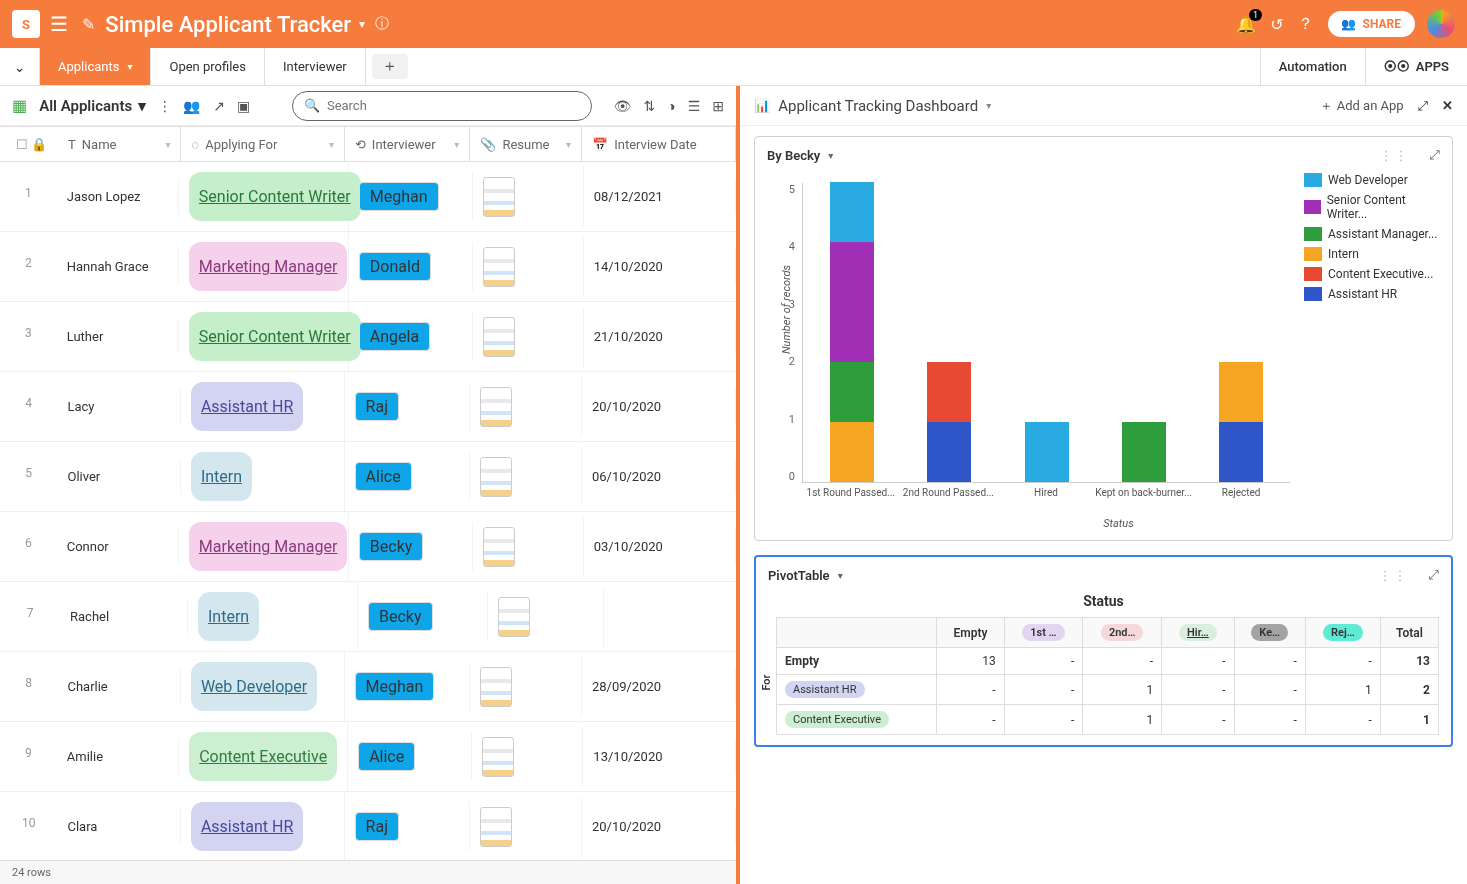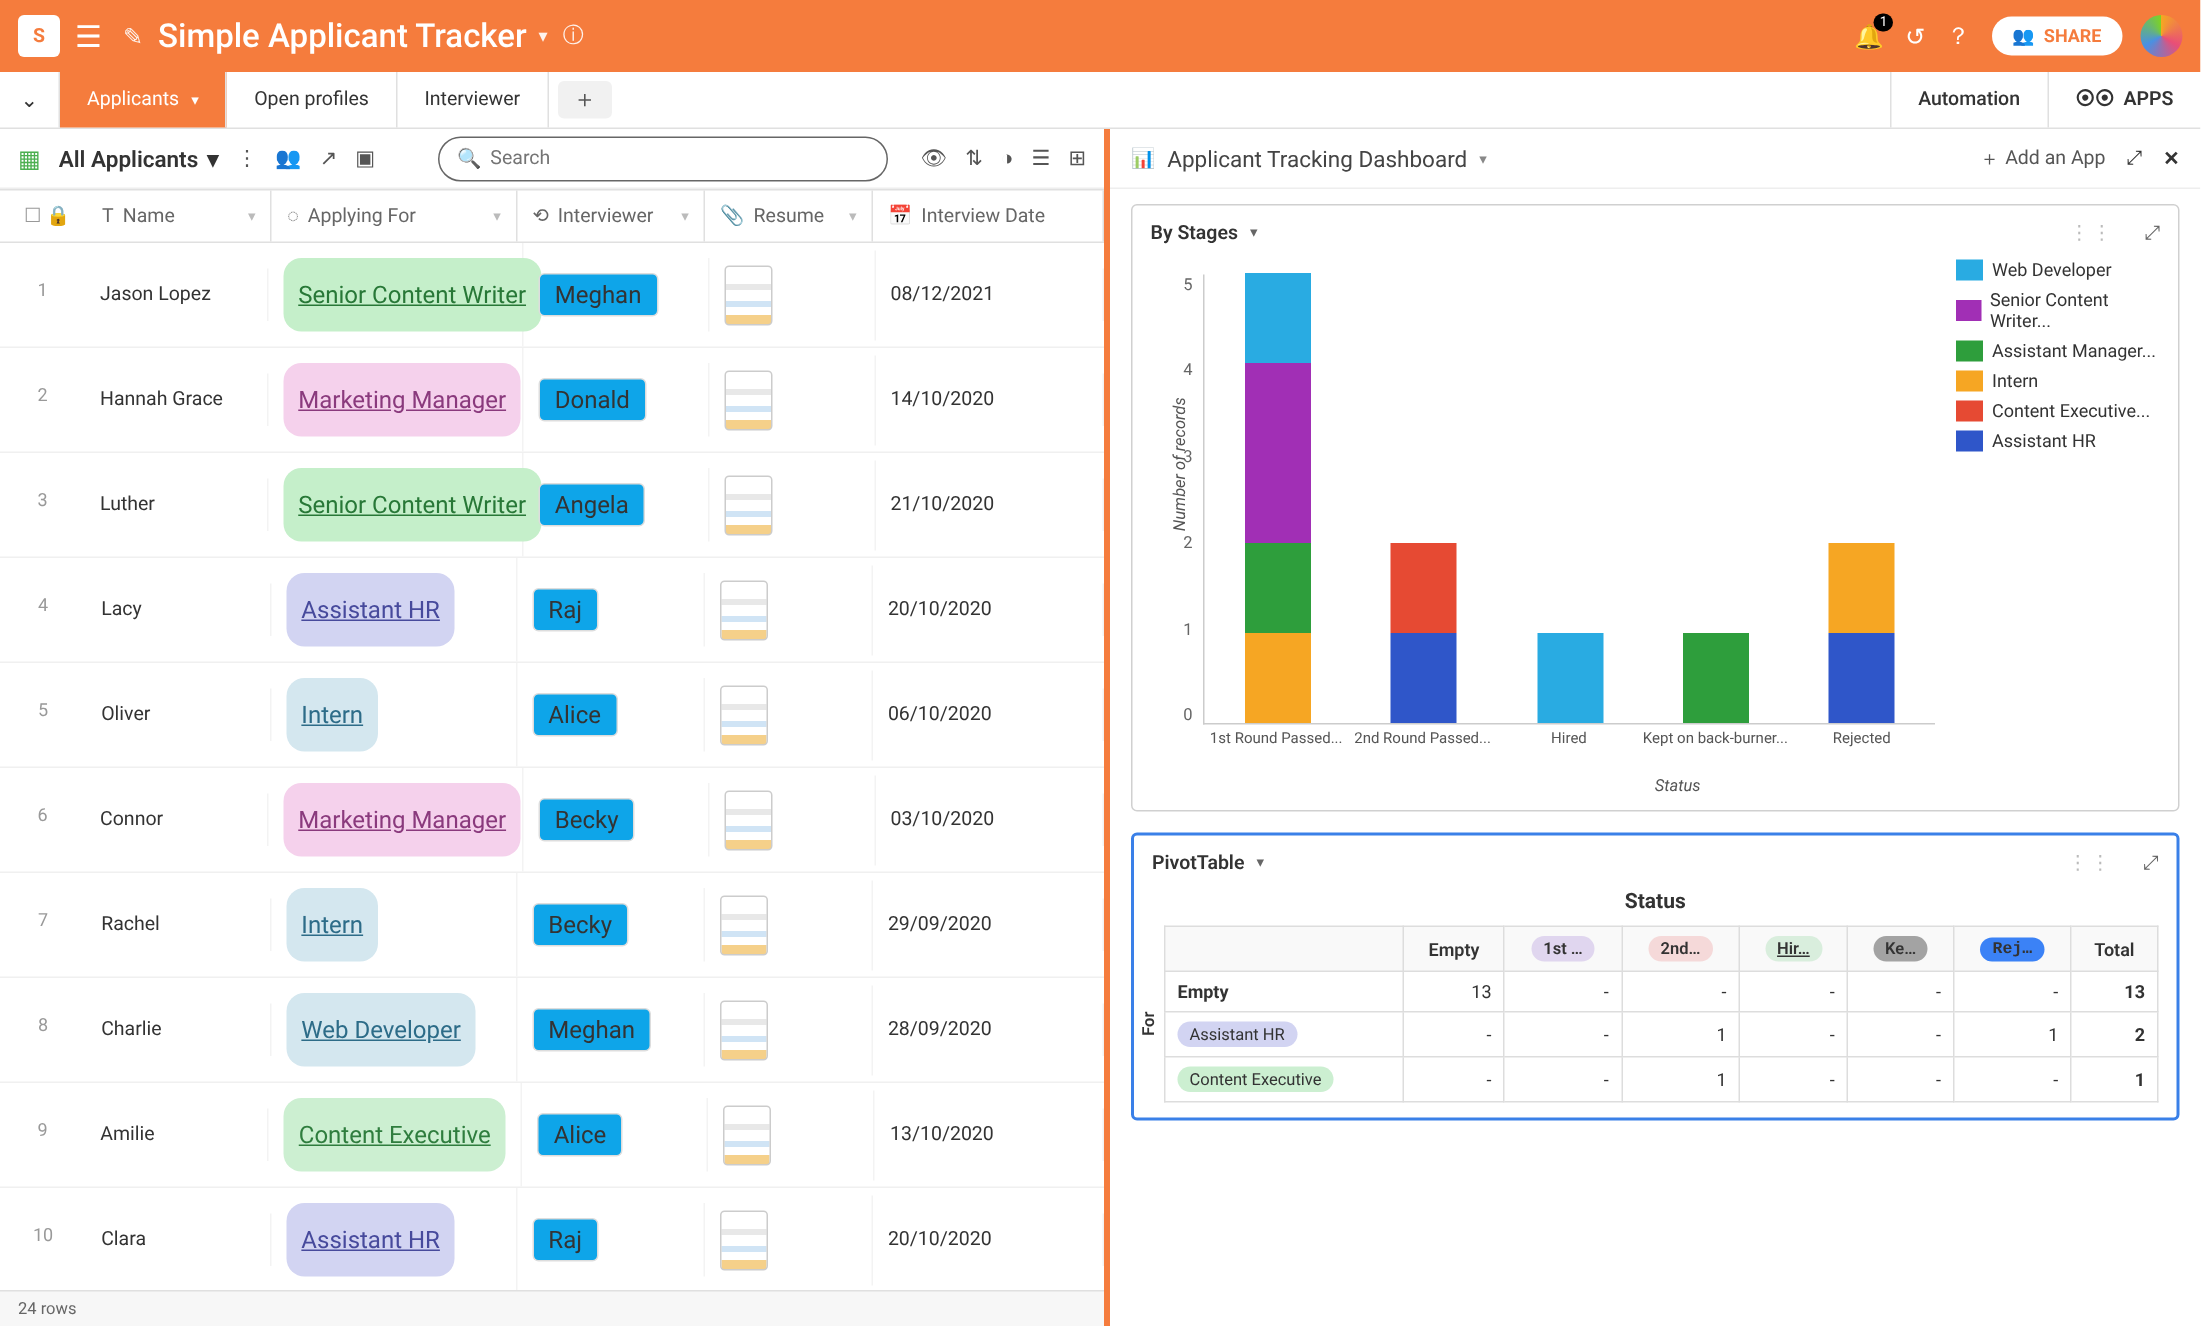--- a/index.html
+++ b/index.html
@@ -112,21 +112,21 @@
 .pivot-table th { background: #f9f9f9; text-align: center; font-weight: 600; }
 .pivot-table td.label { text-align: left; }
 .pivot-rowlabel { position: absolute; left: -10px; top: 50%; transform: rotate(-90deg); font-size: 11px; font-weight: 600; }
 .pivot-wrap { position: relative; padding-left: 8px; }
 .pivot-status-title { text-align: center; font-weight: 700; margin-bottom: 8px; font-size:14px; }
 .pill { display:inline-block; padding:2px 8px; border-radius:10px; font-size:11px; }
 .pill-1st { background:#e0d6ef; }
 .pill-2nd { background:#f5d9d9; }
 .pill-hir { background:#d9eedd;text-decoration:underline; }
 .pill-ke { background:#a3a3a3; }
-.pill-rej { background:#3b82f6;font-family:Liberation Mono, monospace; }
+.pill-rej { background:#5eead4; }
 .pill-ahr { background:#d2d4f2; }
 .pill-ce { background:#ccefd1; }
 </style>
 </head>
 <body>
 
 <div class="topbar">
   <div class="logo">S</div>
   <div class="hamburger">☰</div>
   <div class="pencil">✎</div>
@@ -313,21 +313,20 @@
             <div class="cell col-name">Rachel</div>
             <div class="cell col-apply">
               <span class="tag tag-lblue">Intern</span>
             </div>
             <div class="cell col-interviewer">
               <span class="interviewer-chip">Becky</span>
             </div>
             <div class="cell col-resume">
               <div class="resume-thumb"></div>
             </div>
-            <div class="cell col-date">29/09/2020</div>
           </div>
           <div class="data-row">
             <div class="row-num">8</div>
             <div class="cell col-name">Charlie</div>
             <div class="cell col-apply">
               <span class="tag tag-lblue">Web Developer</span>
             </div>
             <div class="cell col-interviewer">
               <span class="interviewer-chip">Meghan</span>
             </div>
@@ -398,21 +397,21 @@
           <span>Add an App</span>
         </span>
       <span class="dash-expand">⤢</span>
       <span class="dash-close">✕</span>
     </div>
 
     <div class="dashboard-body">
 
       <div class="widget">
         <div class="widget-header">
-          <span class="widget-title">By Stages</span>
+          <span class="widget-title">By Becky</span>
           <span class="widget-caret">▾</span>
           <span class="widget-handle">⋮⋮</span>
           <span class="widget-expand-icon">⤢</span>
         </div>
         <div class="chart-wrap">
           <div class="chart-area">
             <div class="y-axis-label">Number of records</div>
             <div class="y-ticks" id="y-ticks">
                 <div>5</div>
                 <div>4</div>

